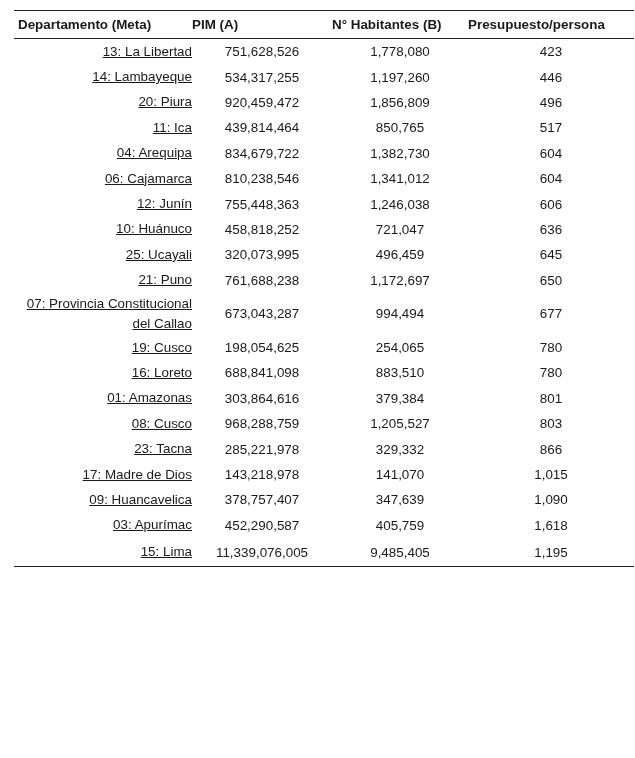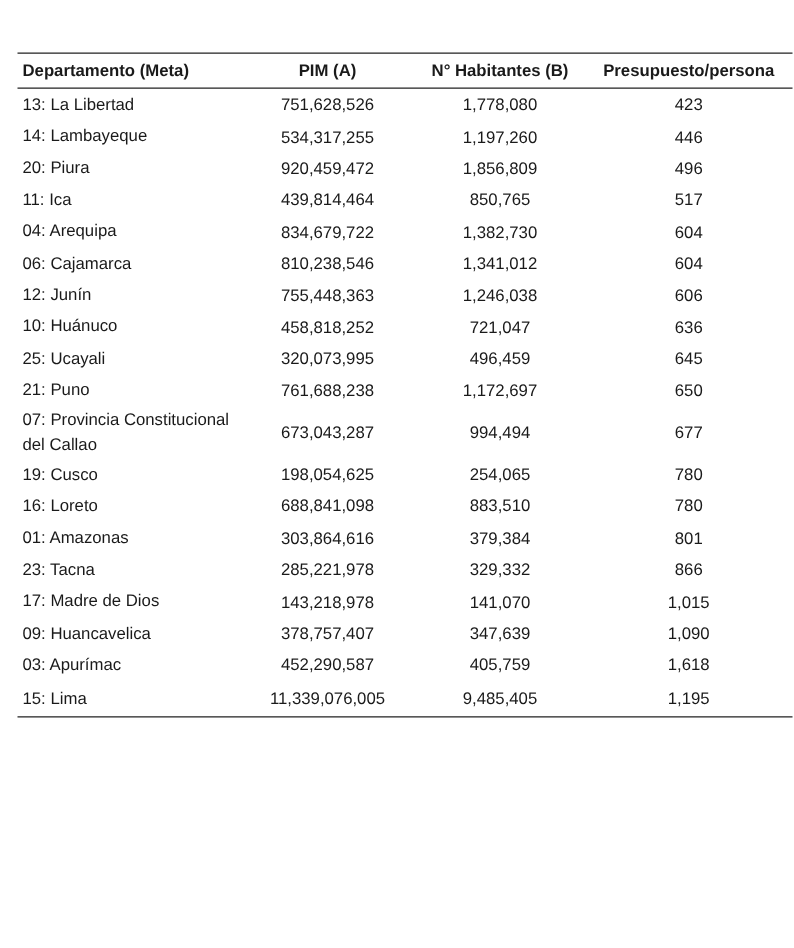--- a/index.html
+++ b/index.html
@@ -1,23 +1,23 @@
 <!DOCTYPE html>
 <html><head>
   <meta charset="utf-8">
   <style>
     html, body { margin: 0; padding: 0; background: #ffffff; }
     body { width: 635px; height: 758px; overflow: hidden; position: relative;
            font-family: "Liberation Sans", "DejaVu Sans", sans-serif; color: #1a1a1a; }
-    table { position: absolute; left: 14px; top: 10px; width: 620px; border-collapse: collapse; font-size: 13.4px; margin-top: 32px; }
+    table { position: absolute; left: 14px; top: 10px; width: 620px; border-collapse: collapse; font-size: 13.4px; }
     thead tr { border-top: 1.5px solid #222; border-bottom: 1px solid #222; }
-    th { font-weight: bold; height: 27px; padding: 0; text-align: center; }
+    th { font-weight: bold; height: 27px; padding: 0; text-align: left; }
     th.c0 { text-align: left; padding-left: 4px; }
     td { padding: 0; height: 25.4px; text-align: center; vertical-align: middle; }
-    td.c0 { text-align: left; padding-left: 4px; line-height: 20px; }
+    td.c0 { text-align: right; padding-left: 4px; line-height: 20px; text-decoration: underline; }
     tr.tall td { height: 42px; }
     tbody tr:last-child { border-bottom: 1.5px solid #222; }
     tbody tr:last-child td { height: 28px; }
     .col0 { width: 178px; } .col1 { width: 140px; } .col2 { width: 136px; } .col3 { width: 166px; }
   </style>
 </head>
 <body>
 
 <table>
   <colgroup>
@@ -113,20 +113,26 @@
         <td>883,510</td>
         <td>780</td>
       </tr>
       <tr>
         <td class="c0">01: Amazonas</td>
         <td>303,864,616</td>
         <td>379,384</td>
         <td>801</td>
       </tr>
       <tr>
+        <td class="c0">08: Cusco</td>
+        <td>968,288,759</td>
+        <td>1,205,527</td>
+        <td>803</td>
+      </tr>
+      <tr>
         <td class="c0">23: Tacna</td>
         <td>285,221,978</td>
         <td>329,332</td>
         <td>866</td>
       </tr>
       <tr>
         <td class="c0">17: Madre de Dios</td>
         <td>143,218,978</td>
         <td>141,070</td>
         <td>1,015</td>

